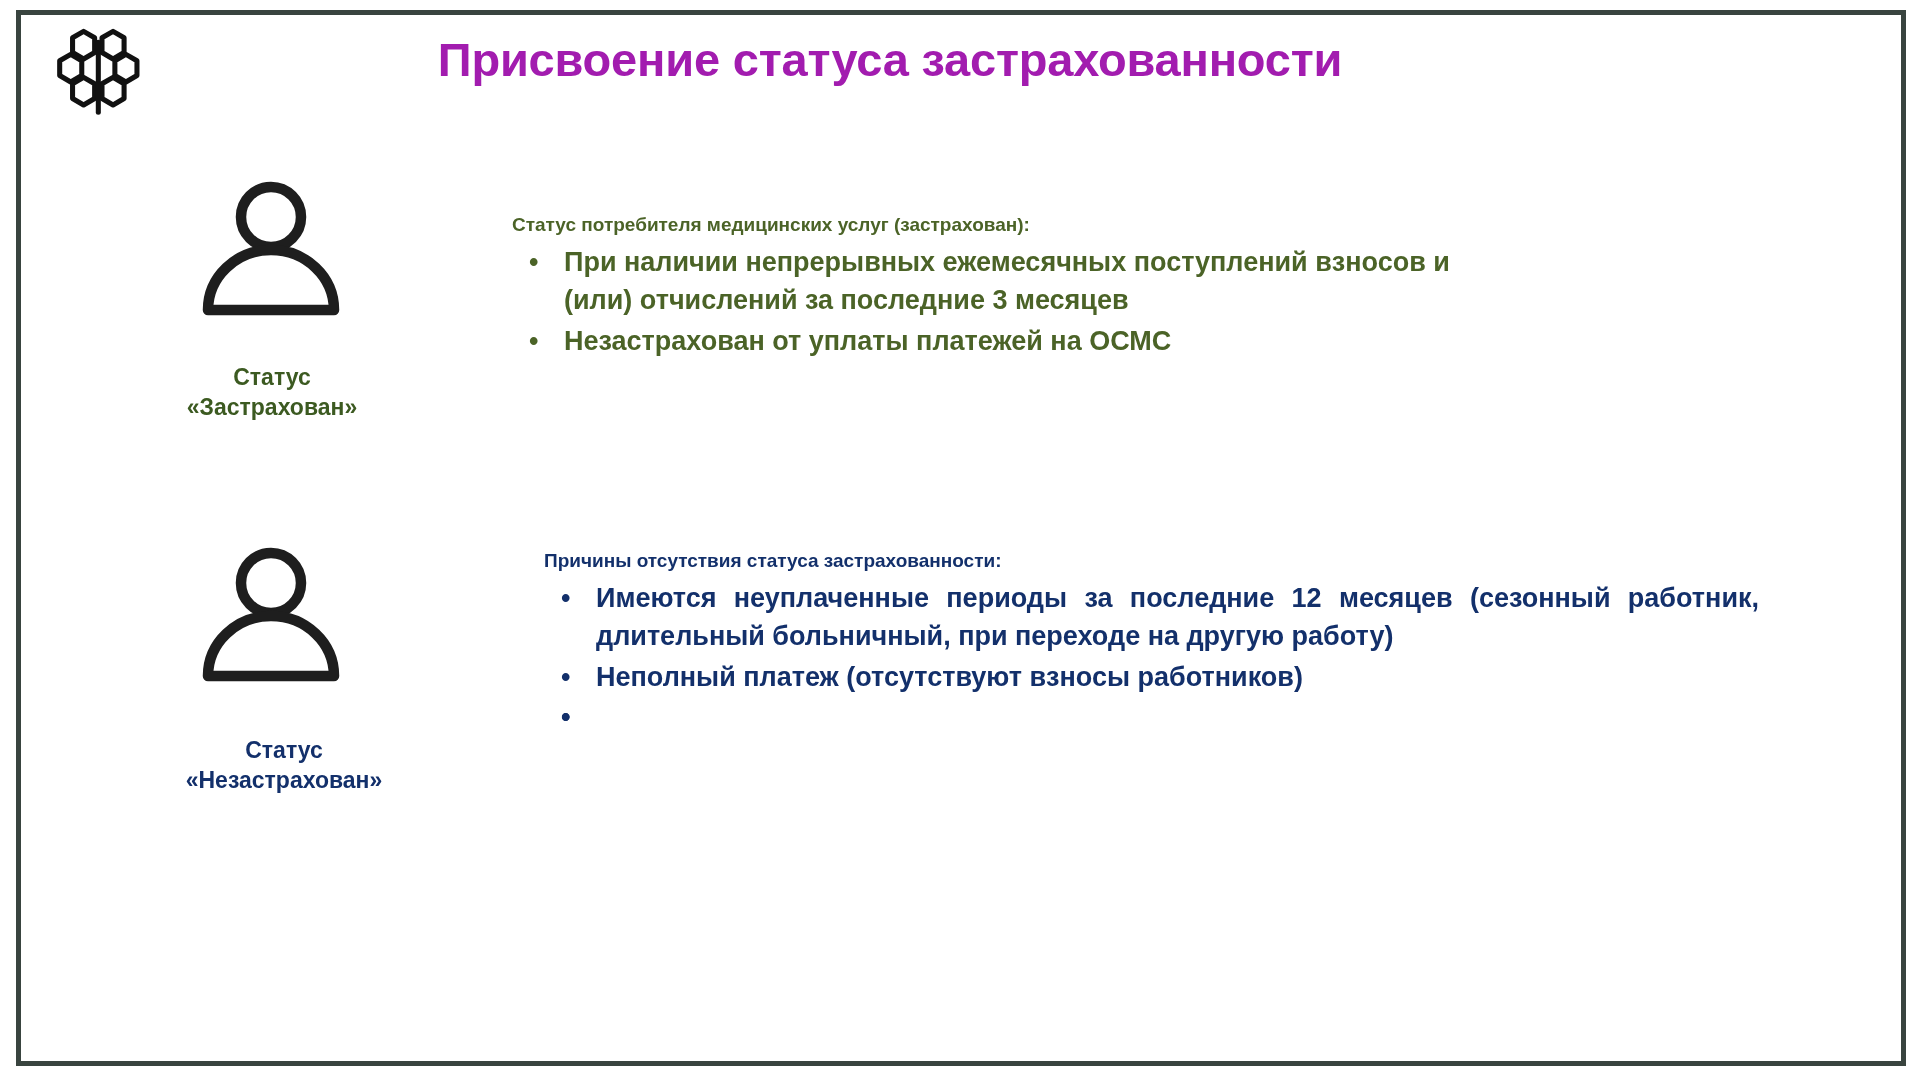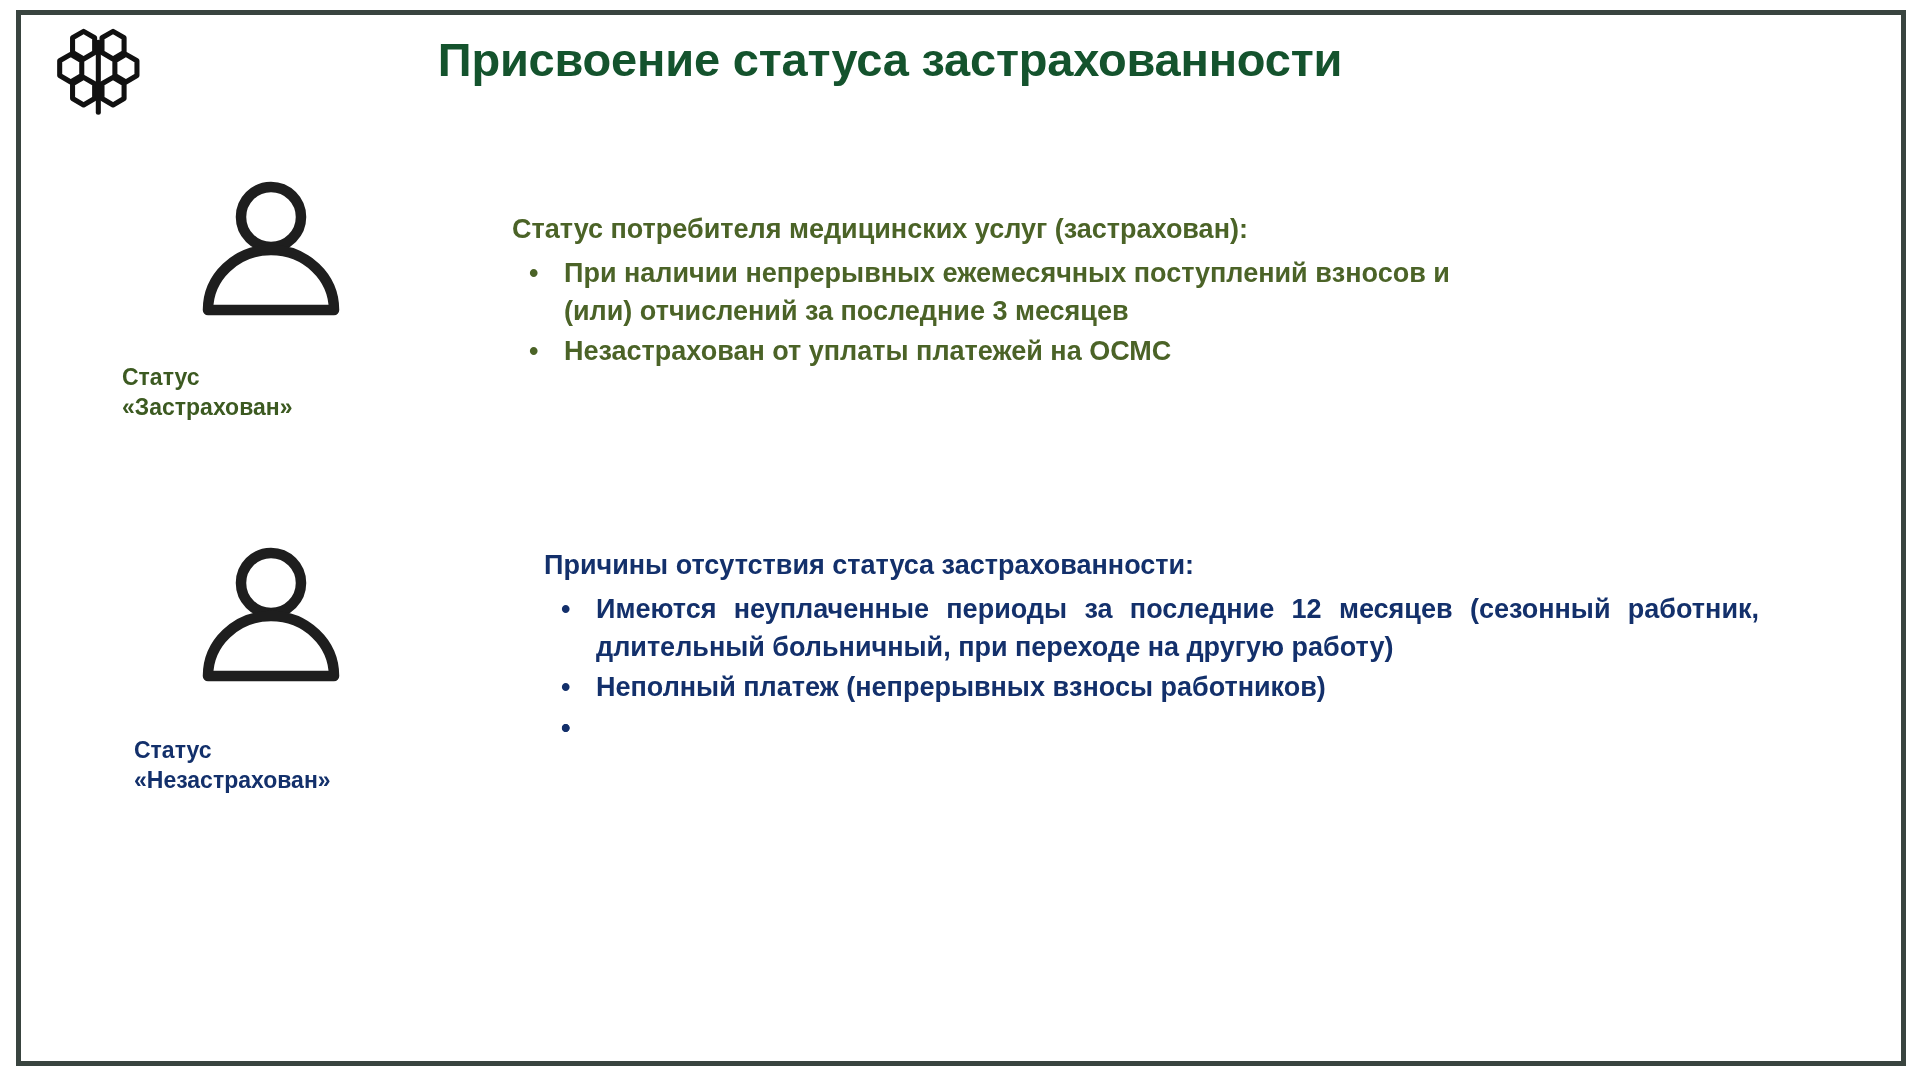--- a/index.html
+++ b/index.html
@@ -46,40 +46,40 @@
   #logo svg { display: block; width: 100%; height: 100%; }
 
   #page-title {
     position: absolute;
     left: 300px;
     top: 32px;
     width: 1180px;
     text-align: center;
     font-size: 47px;
     font-weight: bold;
-    color: #14532d;
+    color: #a21caf;
     letter-spacing: -0.2px;
     white-space: nowrap;
   }
 
   
   .person-icon {
     position: absolute;
     width: 150px;
     height: 150px;
   }
   .person-icon svg { display: block; width: 100%; height: 100%; }
 
   #person-insured-icon   { left: 196px; top: 178px; }
   #person-uninsured-icon { left: 196px; top: 544px; }
 
   .person-label {
     position: absolute;
     width: 300px;
-    text-align: left;
+    text-align: center;
     font-size: 23px;
     font-weight: bold;
     line-height: 1.32;
   }
   #person-insured-label {
     left: 122px;
     top: 362px;
     color: #3c5a21;
   }
   #person-uninsured-label {
@@ -87,21 +87,21 @@
     top: 735px;
     color: #13306b;
   }
   .person-label .l2 { display: block; }
 
   
   .content-block {
     position: absolute;
   }
   .content-heading {
-    font-size: 27px;
+    font-size: 19px;
     font-weight: bold;
     line-height: 1.32;
     margin-bottom: 6px;
   }
   .bullet-list {
     list-style: none;
     margin: 0;
     padding: 0;
   }
   .bullet-list li {
@@ -206,21 +206,21 @@
 
   <div id="block-uninsured" class="content-block">
     <div class="content-heading">Причины отсутствия статуса застрахованности:</div>
     <ul class="bullet-list">
       <li class="justified">
         <span class="dot">•</span>
         <span class="txt">Имеются неуплаченные периоды за последние 12 месяцев (сезонный работник, длительный больничный, при переходе на другую работу)</span>
       </li>
       <li>
         <span class="dot">•</span>
-        <span class="txt">Неполный платеж (непрерывных взносы работников)</span>
+        <span class="txt">Неполный платеж (отсутствуют взносы работников)</span>
       </li>
       <li>
         <span class="dot">•</span>
       </li>
       <li>
         <span class="dot">•</span>
       </li>
     </ul>
   </div>
 

